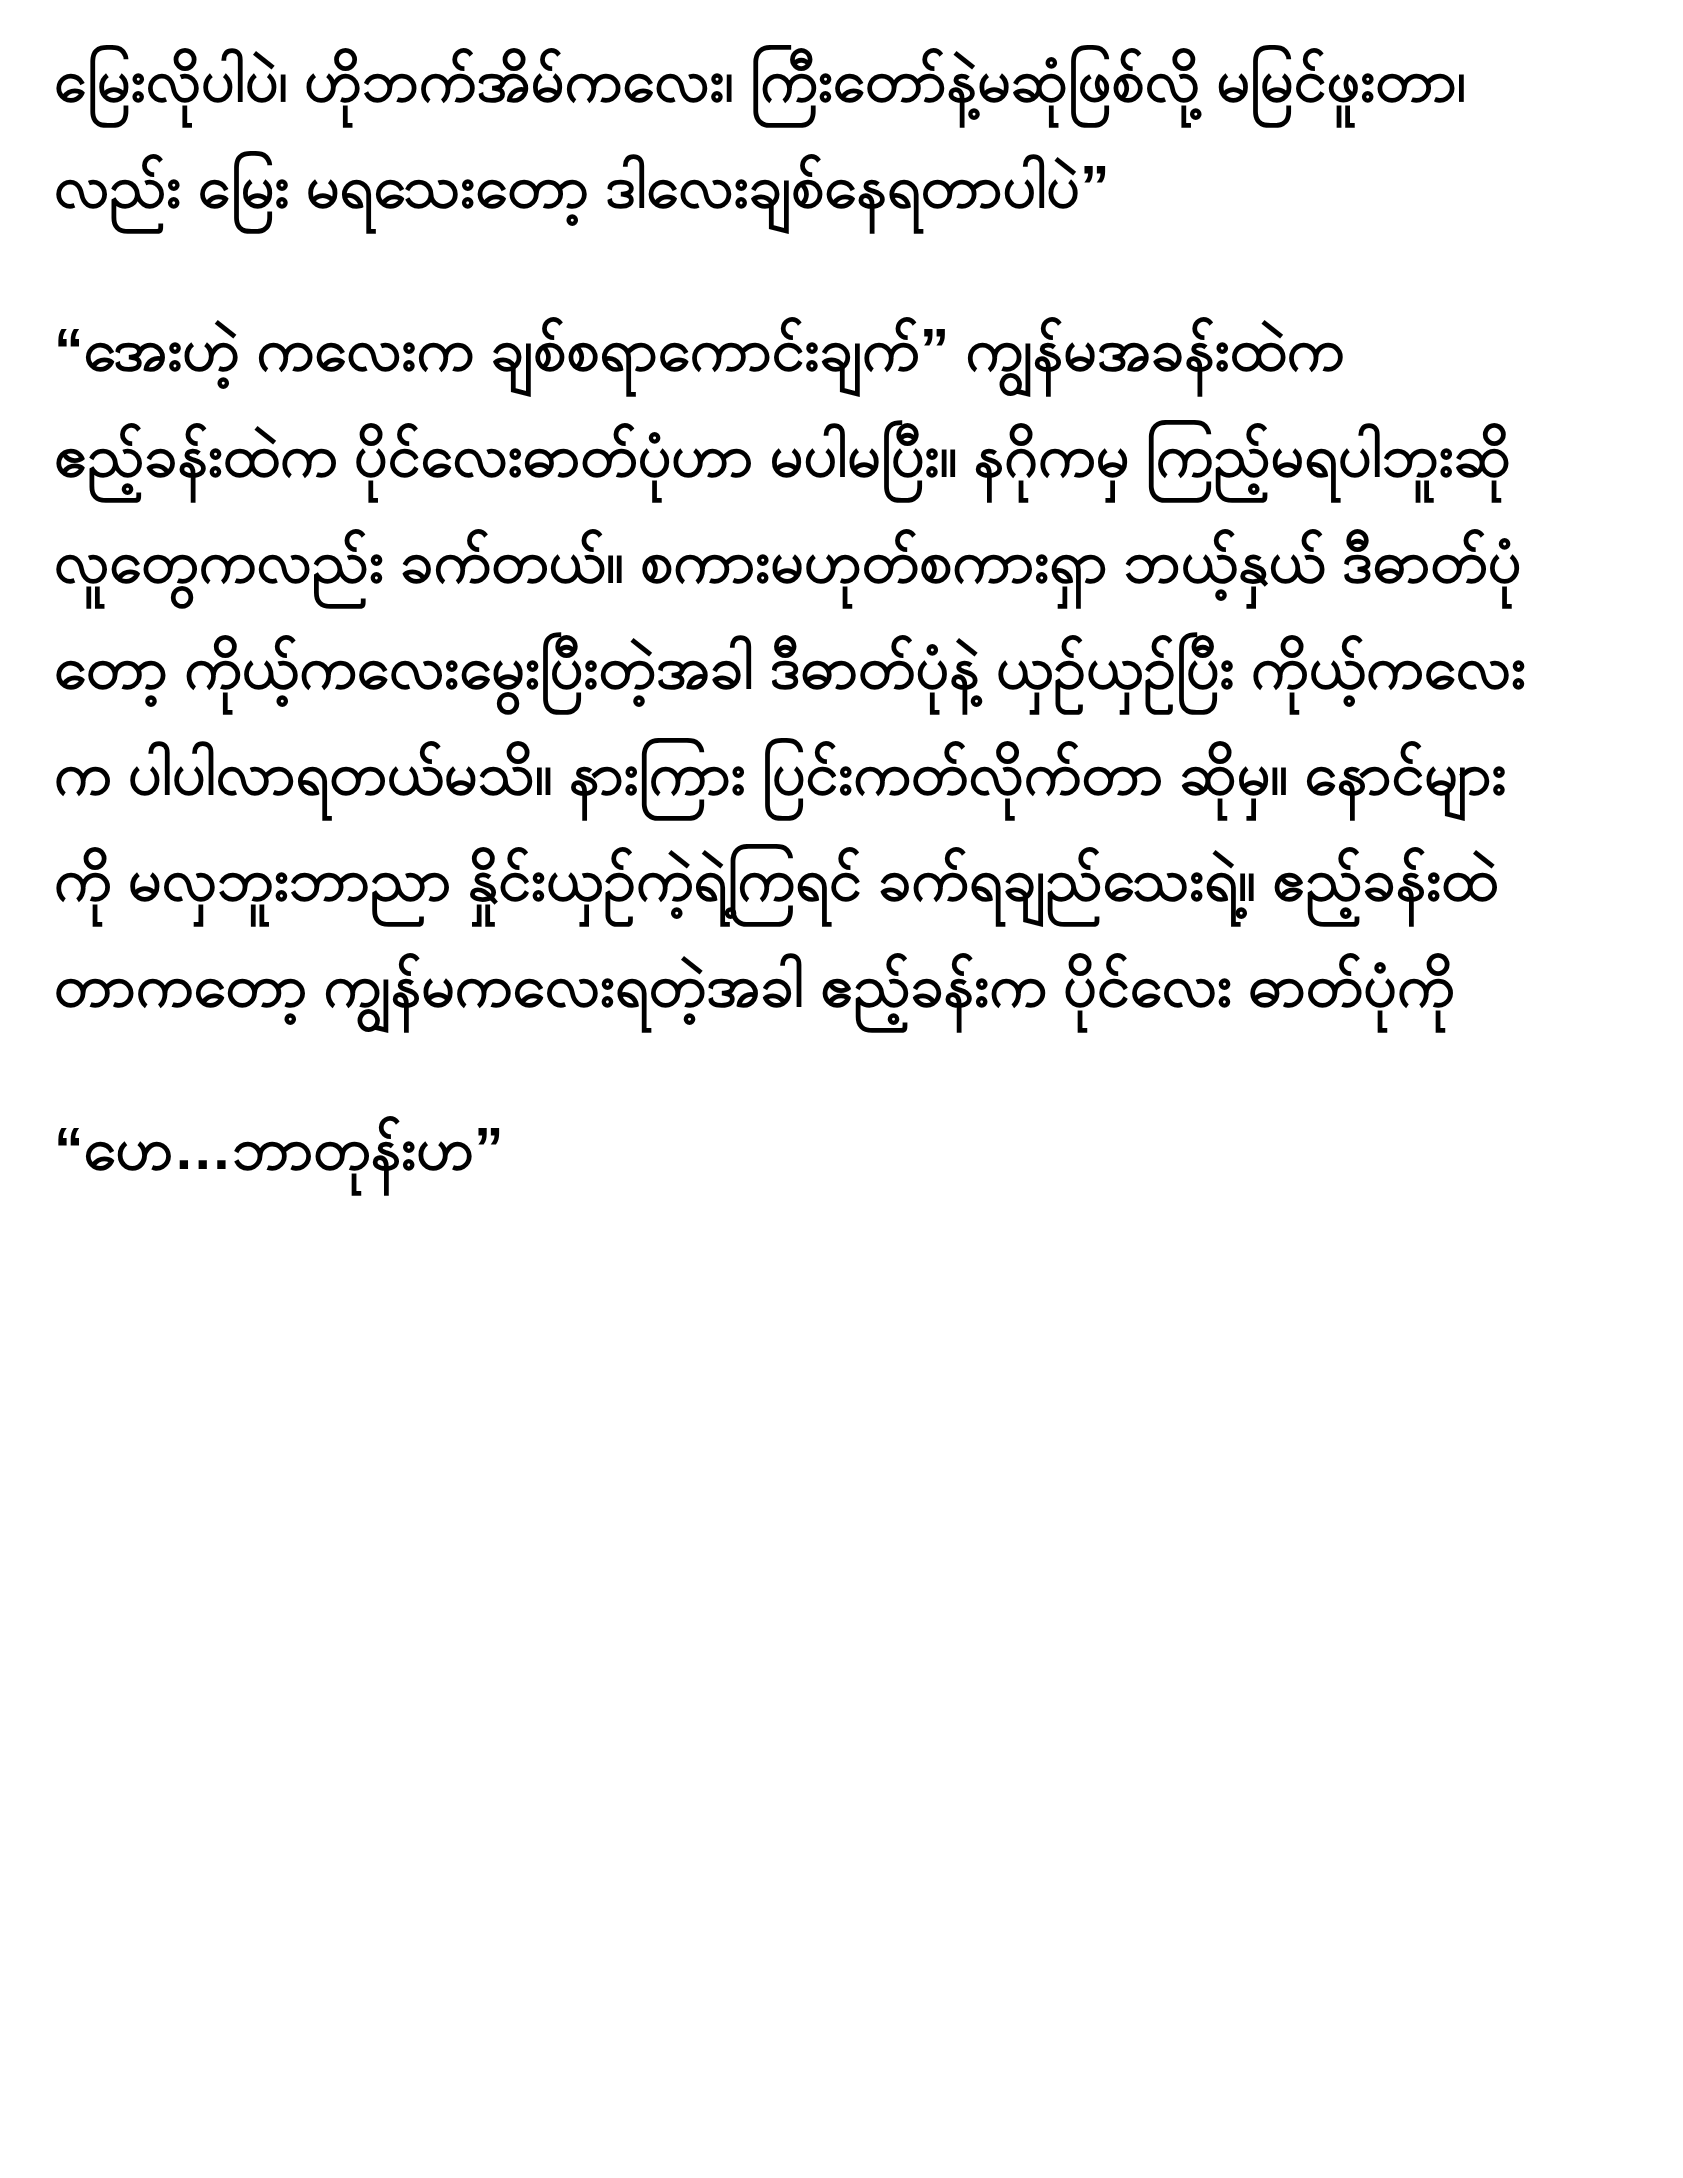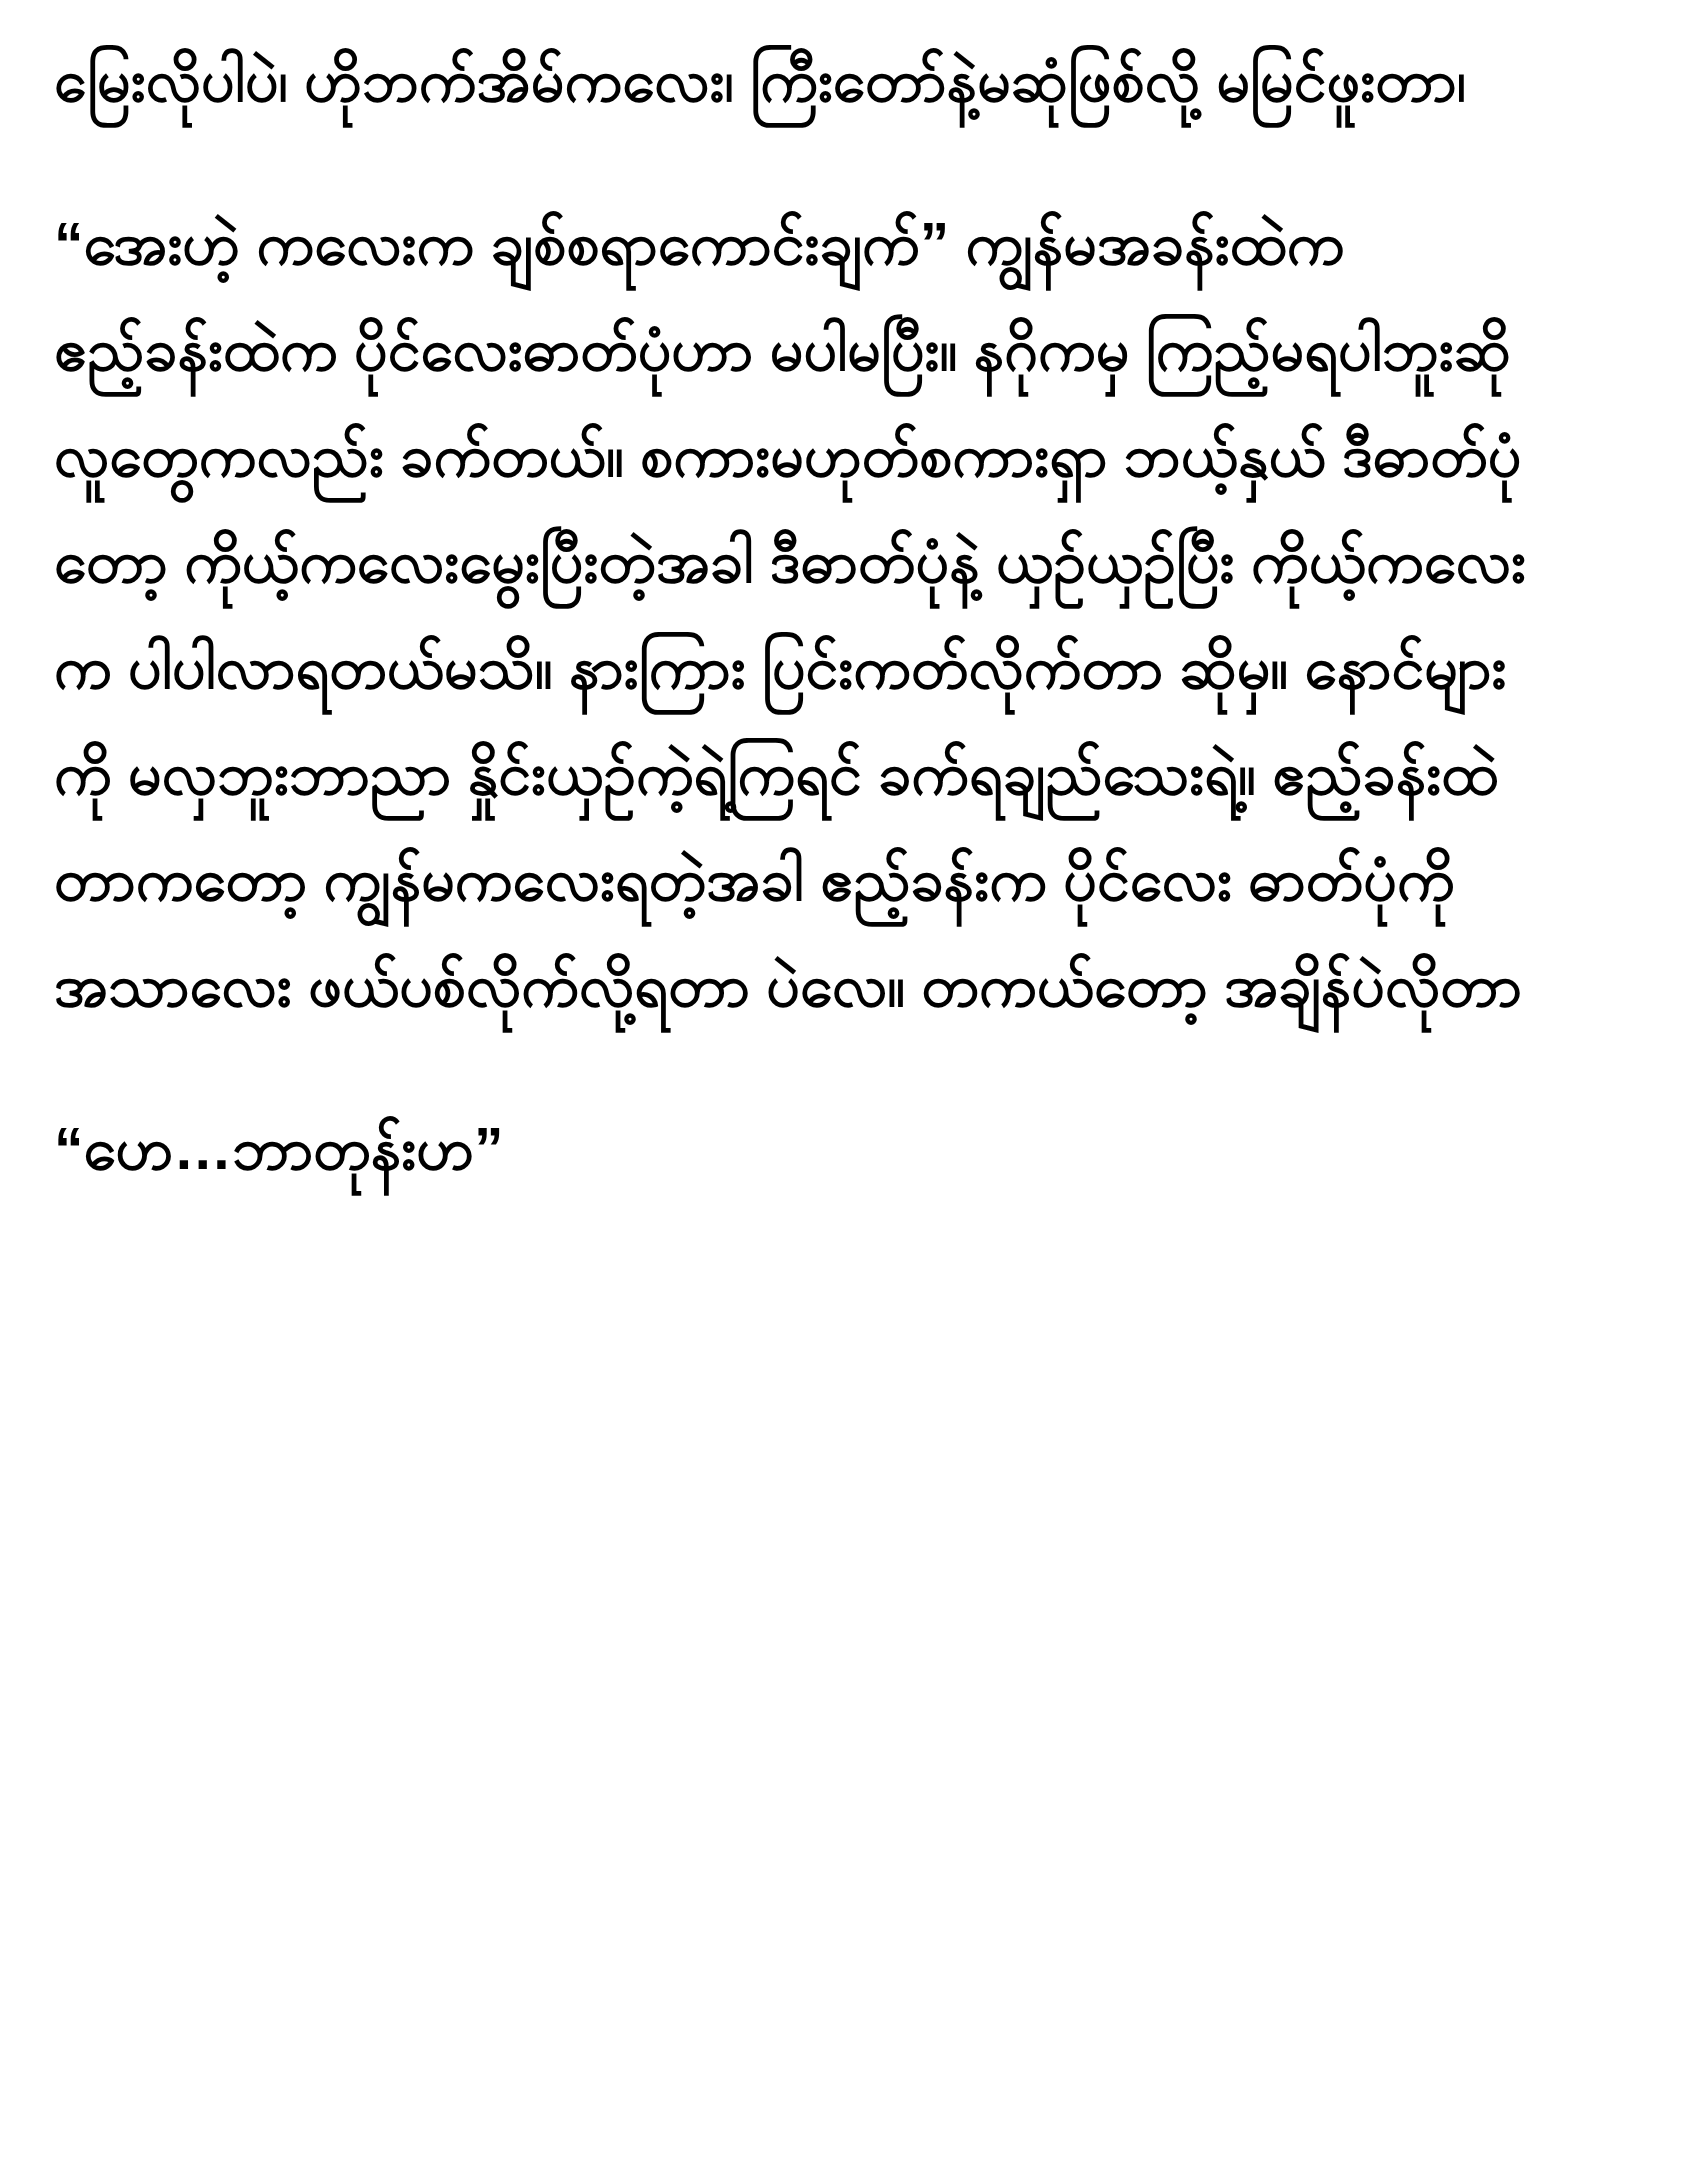--- a/index.html
+++ b/index.html
@@ -33,31 +33,31 @@
     letter-spacing: 0px;
   }
 </style>
 </head>
 <body>
 
 <main class="page">
 
   <section class="paragraph">
     <div class="text-line">မြေးလိုပါပဲ၊ ဟိုဘက်အိမ်ကလေး၊ ကြီးတော်နဲ့မဆုံဖြစ်လို့ မမြင်ဖူးတာ၊</div>
+    <div class="text-line">လည်း မြေး မရသေးတော့ ဒါလေးချစ်နေရတာပါပဲ”</div>
   </section>
 
   <section class="paragraph">
     <div class="text-line">“အေးဟဲ့ ကလေးက ချစ်စရာကောင်းချက်” ကျွန်မအခန်းထဲက</div>
     <div class="text-line">ဧည့်ခန်းထဲက ပိုင်လေးဓာတ်ပုံဟာ မပါမပြီး။ နဂိုကမှ ကြည့်မရပါဘူးဆို</div>
     <div class="text-line">လူတွေကလည်း ခက်တယ်။ စကားမဟုတ်စကားရှာ ဘယ့်နှယ် ဒီဓာတ်ပုံ</div>
     <div class="text-line">တော့ ကိုယ့်ကလေးမွေးပြီးတဲ့အခါ ဒီဓာတ်ပုံနဲ့ ယှဉ်ယှဉ်ပြီး ကိုယ့်ကလေး</div>
     <div class="text-line">က ပါပါလာရတယ်မသိ။ နားကြား ပြင်းကတ်လိုက်တာ ဆိုမှ။ နောင်များ</div>
     <div class="text-line">ကို မလှဘူးဘာညာ နှိုင်းယှဉ်ကဲ့ရဲ့ကြရင် ခက်ရချည်သေးရဲ့။ ဧည့်ခန်းထဲ</div>
     <div class="text-line">တာကတော့ ကျွန်မကလေးရတဲ့အခါ ဧည့်ခန်းက ပိုင်လေး ဓာတ်ပုံကို</div>
-    <div class="text-line">အသာလေး ဖယ်ပစ်လိုက်လို့ရတာ ပဲလေ။ တကယ်တော့ အချိန်ပဲလိုတာ</div>
   </section>
 
 
   <section class="paragraph">
     <div class="text-line">“ဟေ…ဘာတုန်းဟ”</div>
   </section>
 
 </main>
 
 

